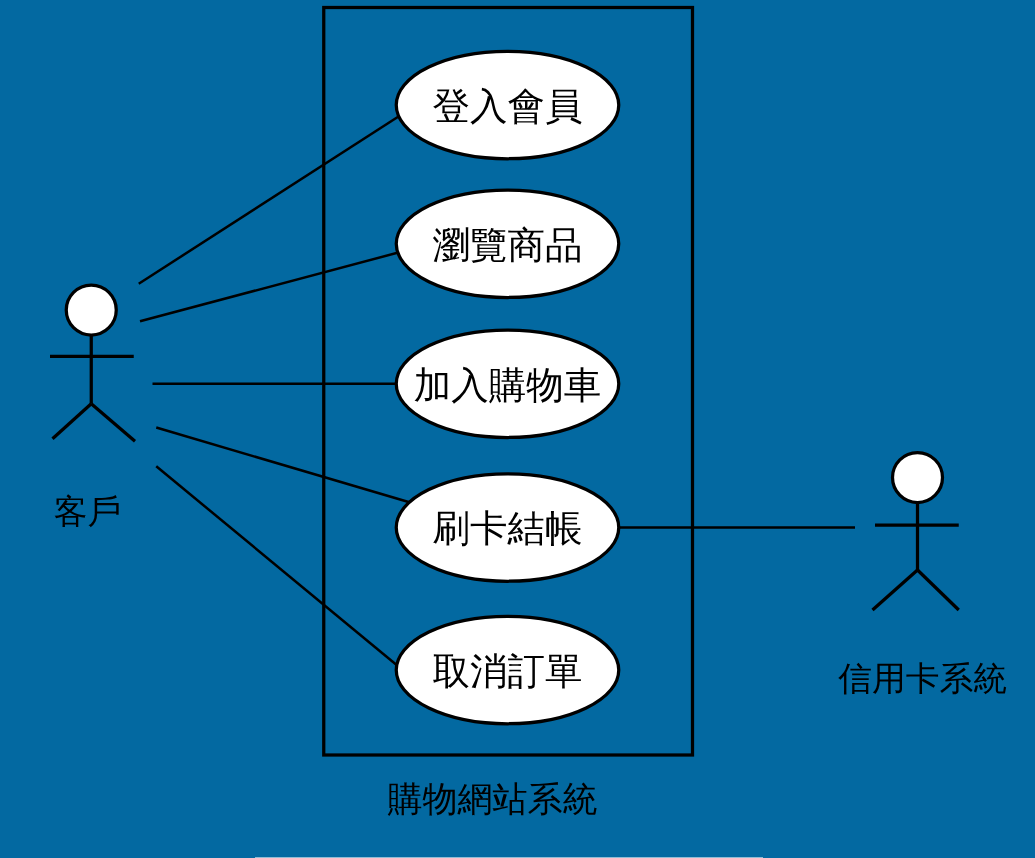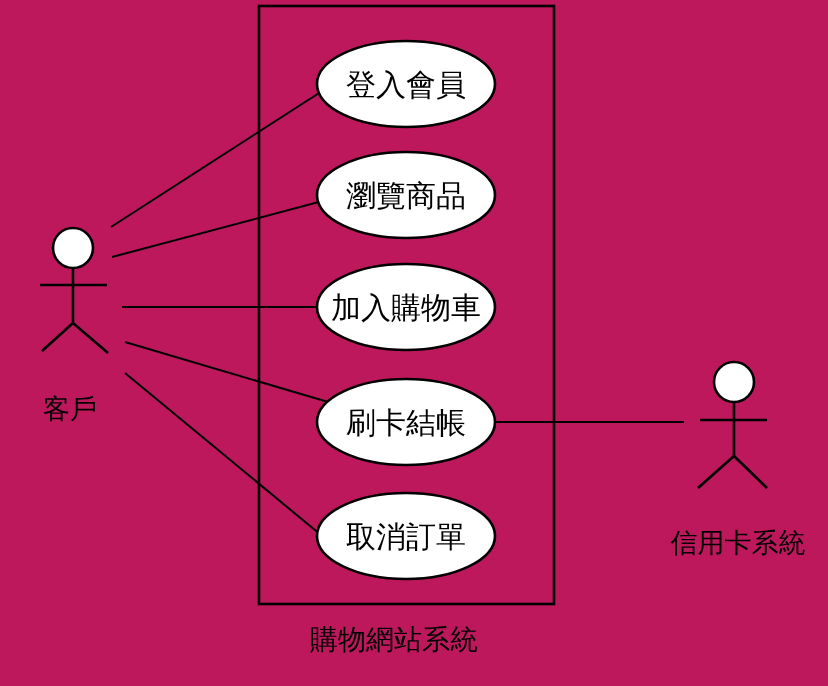--- a/index.html
+++ b/index.html
@@ -4,21 +4,21 @@
 <style>
   html, body {
     margin: 0;
     padding: 0;
     background: #ffffff;
   }
   .canvas {
     position: relative;
     width: 828px;
     height: 686px;
-    background: #be185d;
+    background: #0369a1;
     overflow: hidden;
   }
   svg {
     display: block;
   }
   .shape {
     fill: #ffffff;
     stroke: #000000;
     stroke-width: 2.6;
   }

